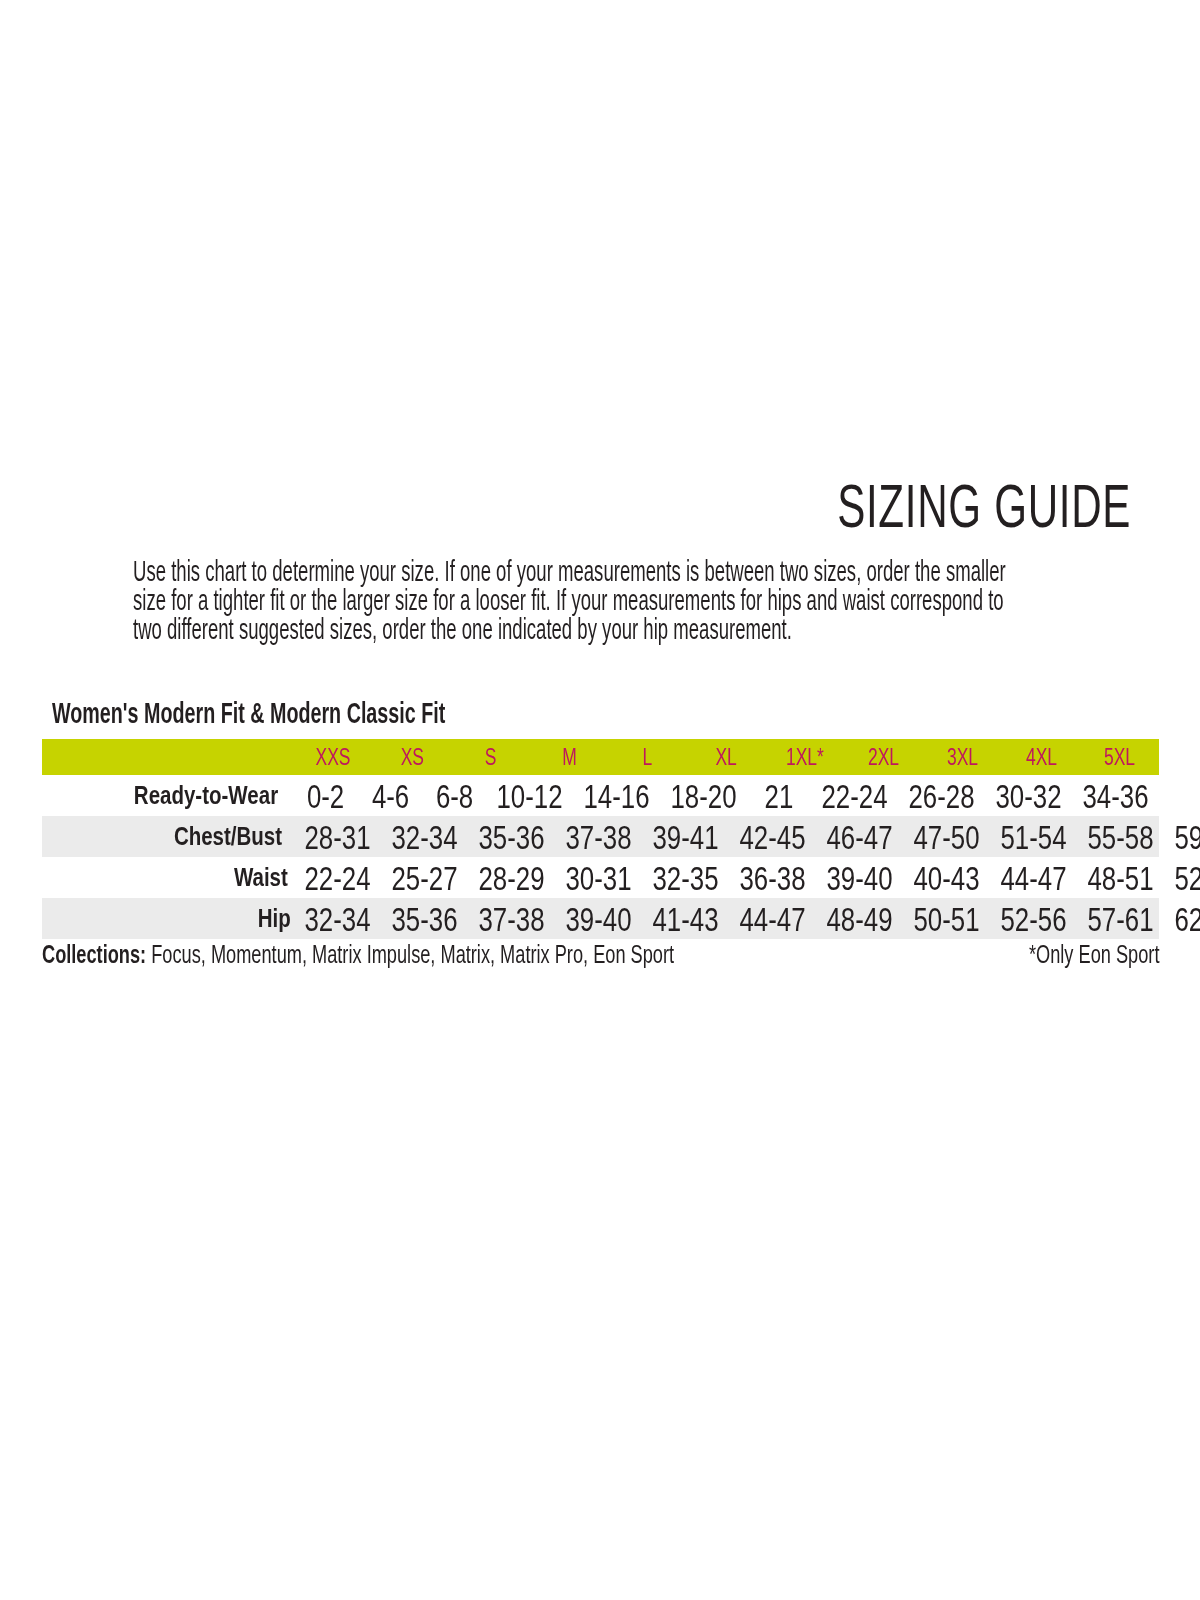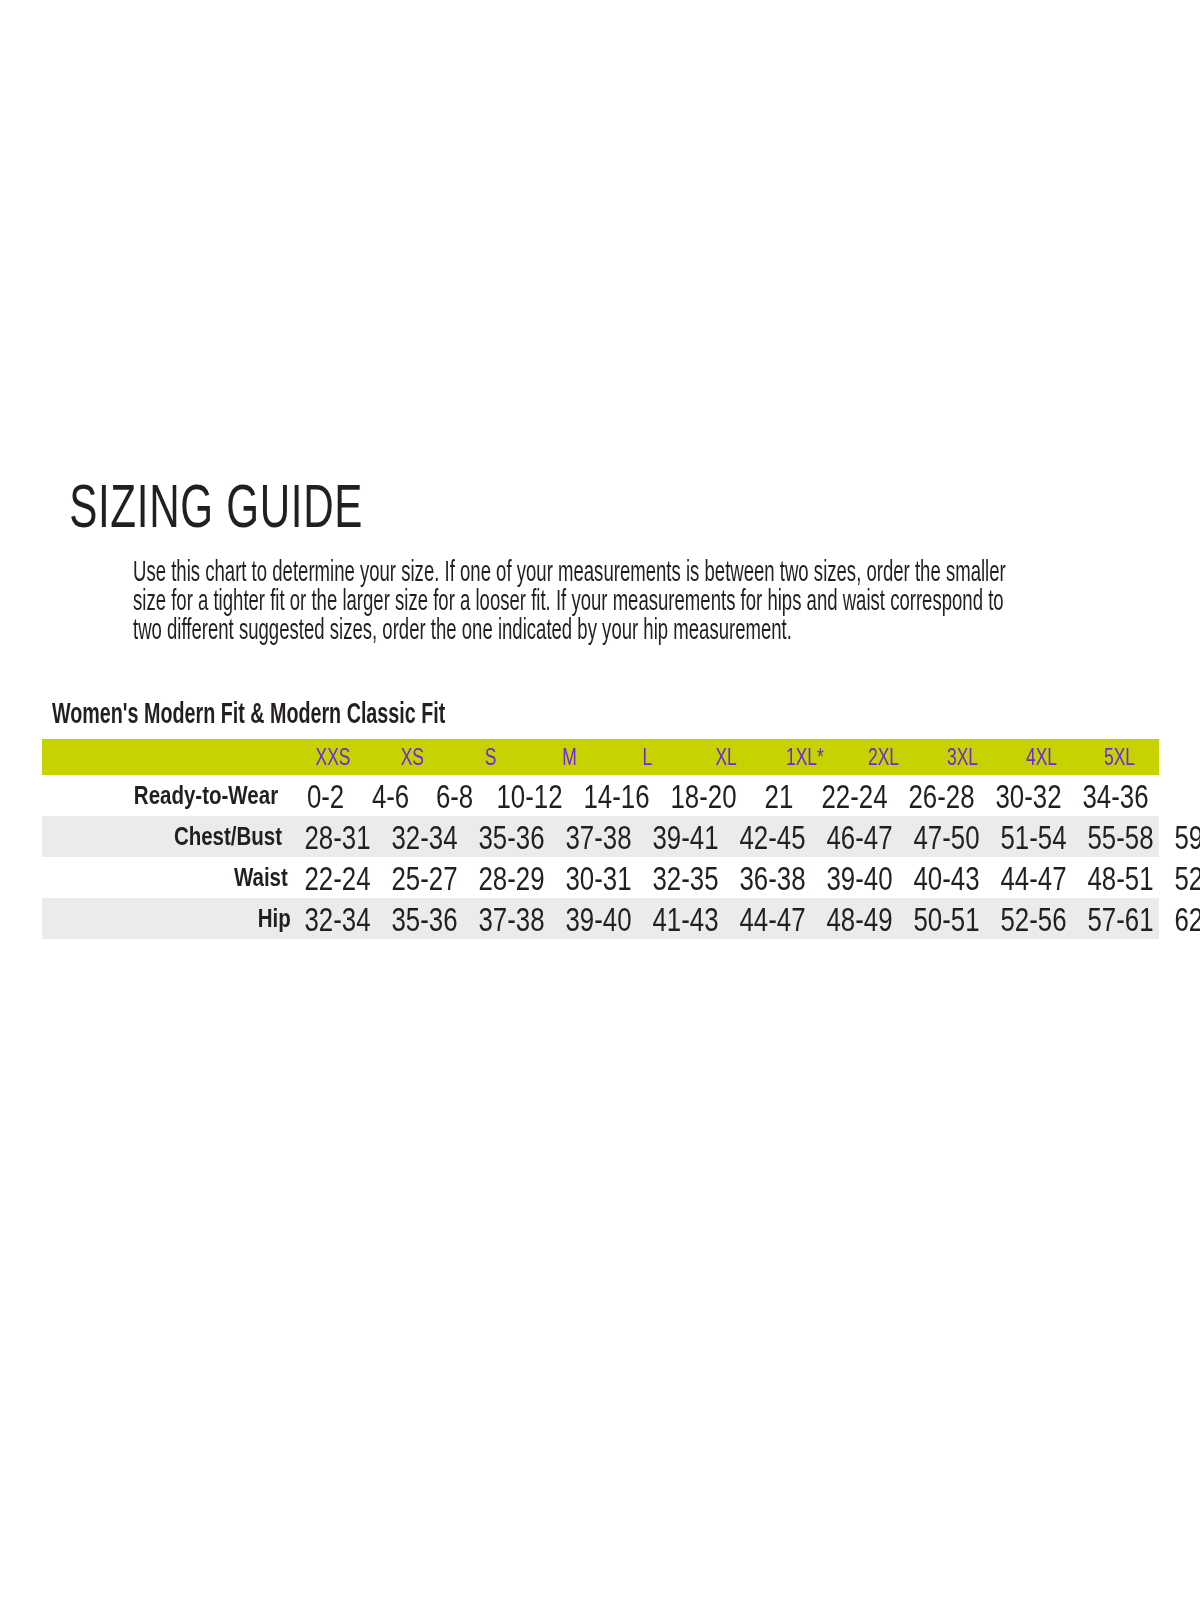--- a/index.html
+++ b/index.html
@@ -27,21 +27,21 @@
     transform-origin:center center;
   }
   .ox-l{transform-origin:left center;}
   .ox-r{transform-origin:right center;}
 
   .title{
     position:absolute;
     top:474px; left:0;
     width:1200px;
     margin:0;
-    text-align:left;
+    text-align:right;
     font-size:62px;
     line-height:64px;
     font-weight:400;
     letter-spacing:1px;
   }
   .title .cx{--sx:.68;}
 
   .intro{
     position:absolute;
     top:557px; left:133px;
@@ -86,21 +86,21 @@
     line-height:1;
   }
   .label-cell{
     flex:0 0 252px;
     font-weight:700;
     font-size:25px;
     text-align:right;
   }
   .label-cell .cx{--sx:.82;}
   .head-cell{
-    color:#6d28d9;
+    color:#be185d;
     font-size:23px;
   }
   .head-cell .cx{--sx:.76;}
   .value-cell{font-size:34px;}
   .value-cell .cx{--sx:.76;}
 
   .footer{
     position:absolute;
     top:941px; left:42px;
     width:1117px;
@@ -197,14 +197,18 @@
           <div class="cell value-cell"><span class="cx">44-47</span></div>
           <div class="cell value-cell"><span class="cx">48-49</span></div>
           <div class="cell value-cell"><span class="cx">50-51</span></div>
           <div class="cell value-cell"><span class="cx">52-56</span></div>
           <div class="cell value-cell"><span class="cx">57-61</span></div>
           <div class="cell value-cell"><span class="cx">62-66</span></div>
         </div>
       </div>
   </div>
 
+  <div class="footer">
+    <div><span class="cx ox-l"><b>Collections:</b><span> Focus, Momentum, Matrix Impulse, Matrix, Matrix Pro, Eon Sport</span></span></div>
+    <div><span class="cx ox-r">*Only Eon Sport</span></div>
+  </div>
 
 </div>
 
 </body></html>

